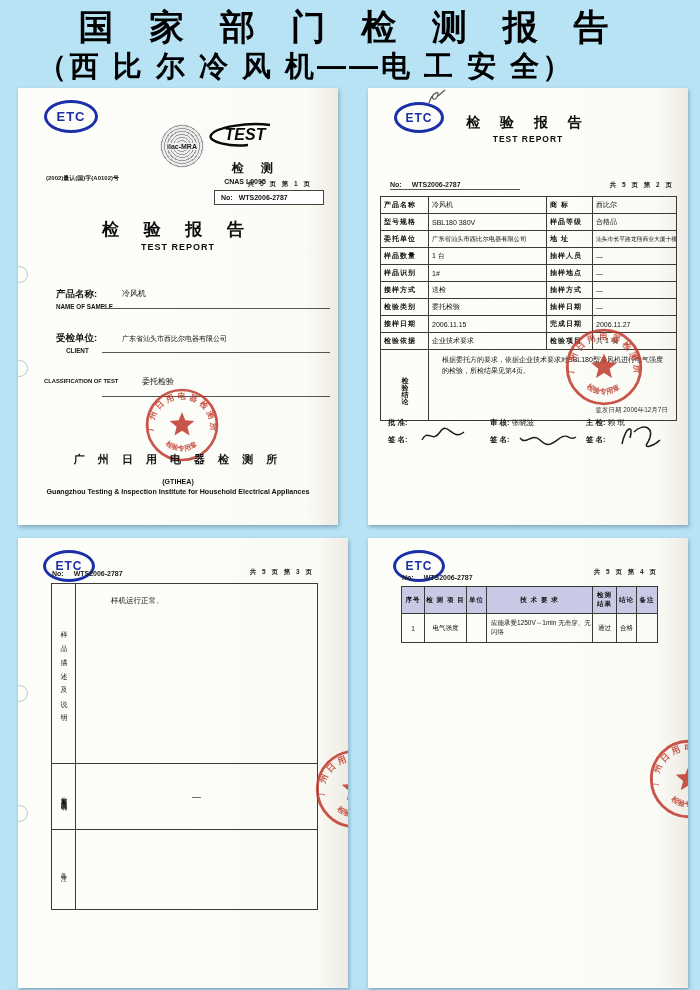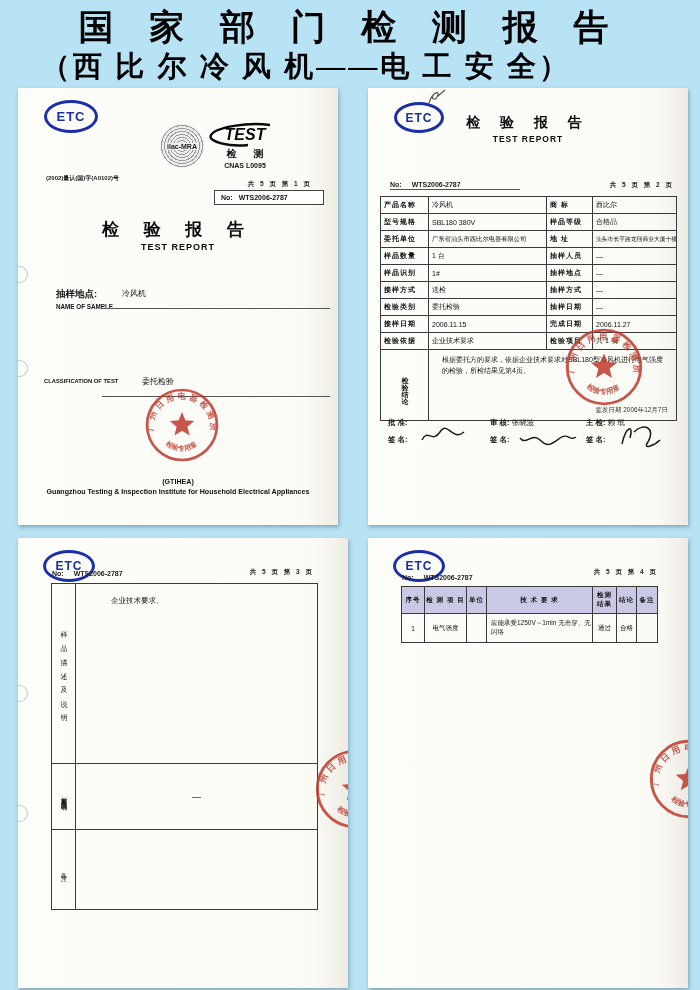--- a/index.html
+++ b/index.html
@@ -5,21 +5,21 @@
   html,body{margin:0;padding:0;}
   body{
     width:700px;height:990px;position:relative;overflow:hidden;
     background:#b7e3f5;
     font-family:"Liberation Sans","DejaVu Sans",sans-serif;
     color:#111;
   }
   .main-title{position:absolute;top:4px;left:0;width:700px;text-align:center;
     font-size:35px;font-weight:bold;letter-spacing:13px;color:#000;white-space:nowrap;}
   .sub-title{position:absolute;top:47px;left:0;width:612px;text-align:center;
-    font-size:29px;font-weight:bold;letter-spacing:3px;color:#000;white-space:nowrap;font-family:Liberation Serif, serif;}
+    font-size:29px;font-weight:bold;letter-spacing:3px;color:#000;white-space:nowrap;}
   .page{position:absolute;background:linear-gradient(90deg,#fdfdfa 0%,#fbfbf6 90%,#edebe3 100%);
     box-shadow:1px 2px 4px rgba(50,70,90,.4);overflow:hidden;}
   #page1{left:18px;top:88px;width:320px;height:437px;}
   #page2{left:368px;top:88px;width:320px;height:437px;}
   #page3{left:18px;top:538px;width:330px;height:450px;}
   #page4{left:368px;top:538px;width:320px;height:450px;}
   .hole{position:absolute;left:-7px;width:15px;height:15px;border-radius:50%;
     border:1px solid #b9c6cf;background:transparent;}
   
   .etc{position:absolute;border:3px solid #1b2fa8;border-radius:50%;color:#1b2fa8;
@@ -28,21 +28,21 @@
     align-items:center;justify-content:center;font-size:27px;font-weight:900;
     letter-spacing:-1px;color:#000;background:#fdfdfa;}
   .cert-no{position:absolute;font-size:6px;font-weight:bold;color:#222;}
   .ilac{position:absolute;width:44px;height:44px;border-radius:50%;
     background:repeating-radial-gradient(circle at 50% 50%,#ececec 0 2px,#9d9d9d 2px 3px);
     display:flex;align-items:center;justify-content:center;}
   .ilac-txt{font-size:7px;font-weight:bold;color:#1d1d1d;background:rgba(245,245,245,.85);padding:0 1px;}
   .cnas{position:absolute;text-align:center;}
   .cnas-word{font-size:16px;font-weight:900;font-style:italic;color:#0a0a0a;position:relative;}
   .cnas-swoosh{position:absolute;left:-4px;top:-4px;}
-  .cnas-cn{font-size:10px;font-weight:bold;letter-spacing:7px;margin-top:3px;padding-left:7px;}
+  .cnas-cn{font-size:12px;font-weight:bold;letter-spacing:7px;margin-top:16px;padding-left:7px;text-align:right;}
   .cnas-code{font-size:7px;font-weight:bold;margin-top:1px;}
   
   .page-no{position:absolute;font-size:6.5px;font-weight:bold;letter-spacing:2px;color:#222;white-space:nowrap;}
   .no-line{position:absolute;font-size:7px;font-weight:bold;color:#222;border-bottom:1px solid #555;
     padding-bottom:1px;white-space:nowrap;}
   .no-box{position:absolute;border:1.2px solid #444;font-size:7px;font-weight:bold;
     display:flex;align-items:center;gap:6px;padding:3px 6px;background:#fff;}
   .rpt-title{position:absolute;left:0;width:100%;text-align:center;font-weight:bold;color:#0c0c0c;white-space:nowrap;}
   
   .p1-field{position:absolute;left:38px;width:268px;}
@@ -109,40 +109,47 @@
   <div class="page-no" style="right:26px;top:92px;">共 5 页 第 1 页</div>
   <div class="no-box" style="right:14px;top:102px;width:96px;">
     <span>No:</span>
     <span>WTS2006-2787</span>
   </div>
 
   <div class="rpt-title" style="top:130px;font-size:17px;letter-spacing:10px;">检 验 报 告</div>
   <div class="rpt-title" style="top:154px;font-size:9px;letter-spacing:1px;">TEST REPORT</div>
 
   <div class="p1-field" style="top:200px;">
-    <div class="p1-label">抽样地点:</div>
+    <div class="p1-label">产品名称:</div>
     <span class="p1-value">冷风机</span>
     <div class="p1-en">NAME OF SAMPLE</div>
+    <div class="p1-underline" style="top:20px;"></div>
+  </div>
+  <div class="p1-field" style="top:244px;">
+    <div class="p1-label">受检单位:</div>
+    <span class="p1-value" style="font-size:7px;top:2px;">广东省汕头市西比尔电器有限公司</span>
+    <div class="p1-en" style="padding-left:10px;">CLIENT</div>
     <div class="p1-underline" style="top:20px;"></div>
   </div>
   <div class="p1-field" style="top:288px;">
     <span class="p1-value" style="left:86px;">委托检验</span>
     <div class="p1-en" style="margin-left:-12px;font-size:5.8px;">CLASSIFICATION OF TEST</div>
     <div class="p1-underline" style="top:20px;"></div>
   </div>
 
   <svg class="stamp" style="left:126px;top:299px;" width="76" height="76" viewBox="0 0 100 100">
     <circle cx="50" cy="50" r="46" fill="none" stroke="#c0392b" stroke-width="3.5"></circle>
     <polygon fill="#c0392b" points="50,33 54.4,43.9 66.2,44.8 57.1,52.3 60,63.8 50,57.5 40,63.8 42.9,52.3 33.8,44.8 45.6,43.9"></polygon>
     <path id="s1t" d="M 13,62 A 38,38 0 1 1 87,62" fill="none"></path>
     <text font-size="10.5" font-weight="bold" fill="#c0392b"><textPath href="#s1t" startOffset="4" textLength="128" lengthAdjust="spacing">广州日用电器检测所</textPath></text>
     <path id="s1b" d="M 27,74 A 32,32 0 0 0 73,74" fill="none"></path>
     <text font-size="9" font-weight="bold" fill="#c0392b"><textPath href="#s1b" startOffset="2">检验专用章</textPath></text>
   </svg>
 
+  <div class="inst-cn" style="top:364px;">广 州 日 用 电 器 检 测 所</div>
   <div class="inst-en" style="top:400px;">Guangzhou Testing &amp; Inspection Institute for Household Electrical Appliances</div>
   <div class="inst-en" style="top:390px;">(GTIHEA)</div>
 </div>
 
 <div class="page" id="page2">
   <svg class="pen-mark" style="left:58px;top:0px;" width="22" height="18" viewBox="0 0 22 18">
     <path d="M3,15 C7,3 15,2 11,9 C9,13 5,11 7,7 M12,8 L19,2" stroke="#555" stroke-width="1.2" fill="none"></path>
   </svg>
   <div class="etc" style="left:26px;top:14px;width:44px;height:25px;font-size:12px;">
       <span>ETC</span>
@@ -281,21 +288,21 @@
   <table class="t3">
     <colgroup>
         <col style="width:24px">
         <col style="width:242px">
       </colgroup>
     <tbody>
         <tr style="height:180px;">
       <td class="lbl">
         <div class="vert" style="font-size:7px;letter-spacing:14px;">样品描述及说明</div>
       </td>
-      <td class="c-top">企业技术要求。</td>
+      <td class="c-top">样机运行正常。</td>
     </tr>
     <tr style="height:66px;">
       <td class="lbl">
         <div class="vert" style="font-size:6px;letter-spacing:1px;">偏离标准方法的说明</div>
       </td>
       <td class="c-mid">—</td>
     </tr>
     <tr style="height:80px;">
       <td class="lbl">
         <div class="vert" style="font-size:6.5px;letter-spacing:3px;">备注</div>

